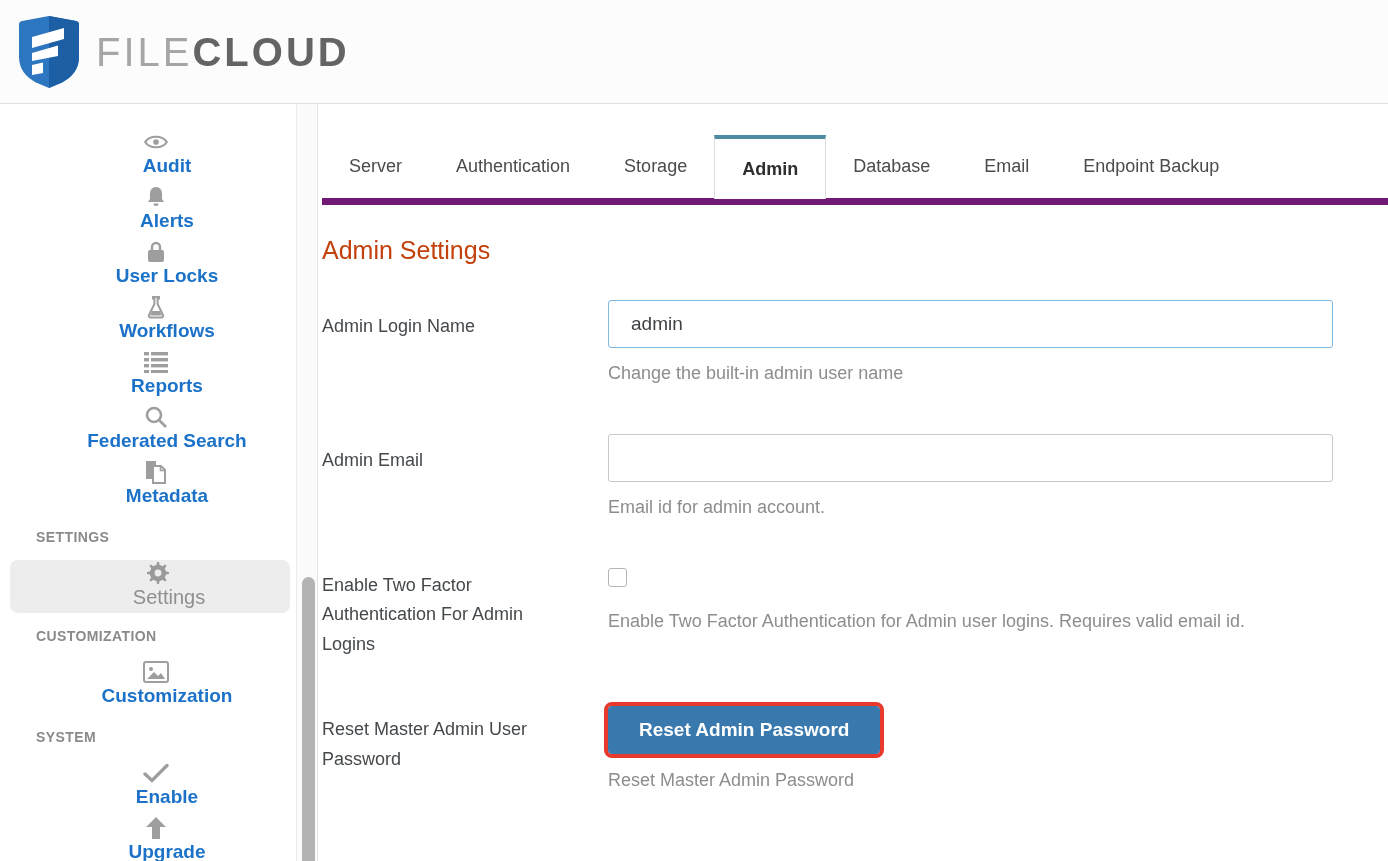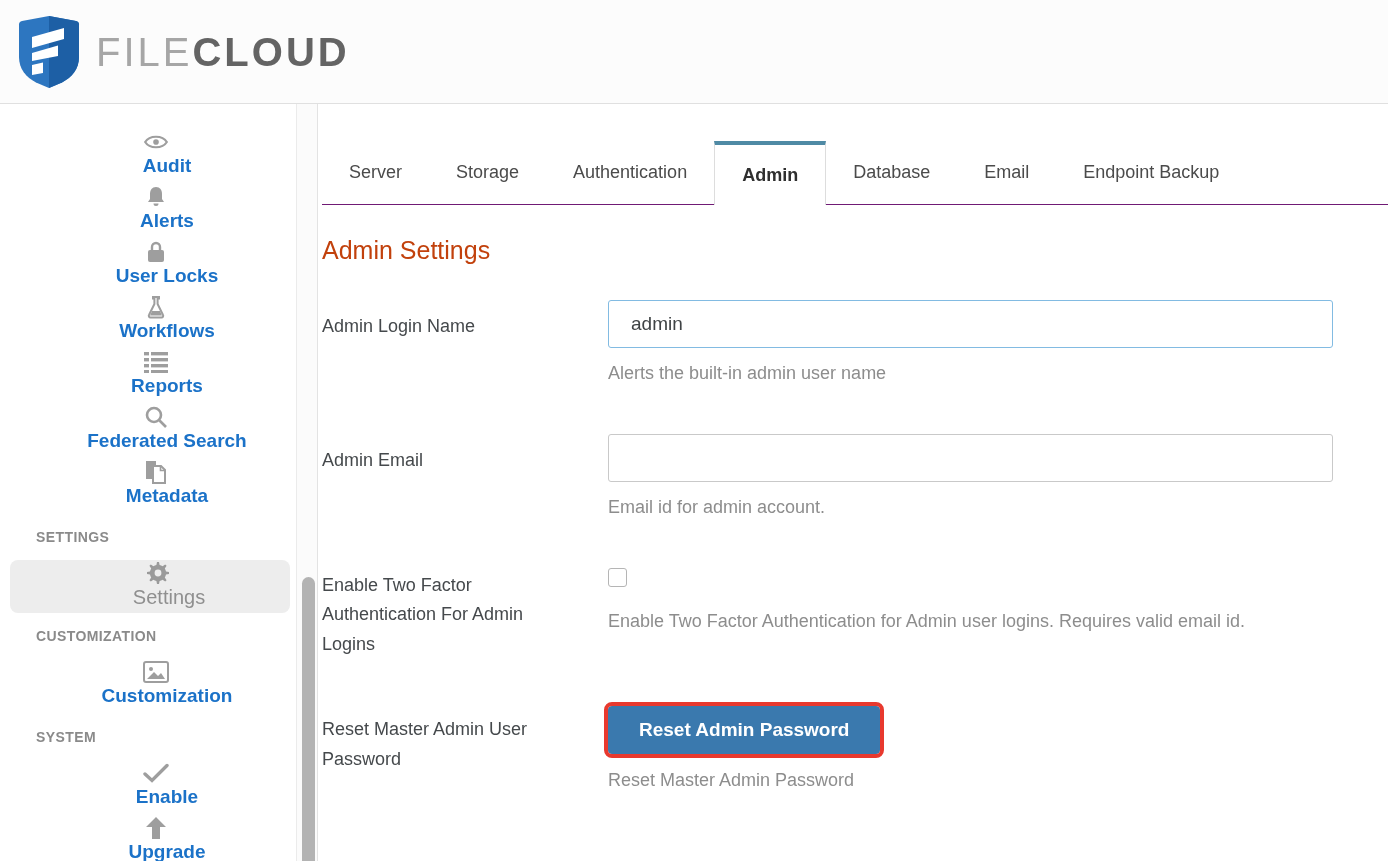--- a/index.html
+++ b/index.html
@@ -29,21 +29,21 @@
     font-size:14px; font-weight:700; color:#8a8a8a; letter-spacing:.4px; }
 
   
   .gutter { position:absolute; left:296px; top:0; bottom:0; width:22px;
     background:#fbfbfb; border-left:1px solid #ebebeb; border-right:1px solid #e3e3e3; }
   .thumb { position:absolute; left:5px; top:473px; width:13px; height:300px;
     background:#b3b3b3; border-radius:7px; }
 
   
   .main { flex:1 1 auto; background:#ffffff; padding-left:26px; }
-  .tabbar { margin-top:37px; display:flex; align-items:flex-end; border-bottom:1px solid #701a75;
+  .tabbar { margin-top:37px; display:flex; align-items:flex-end; border-bottom:7px solid #701a75;
     height:64px; }
   .tab { padding:0 27px; font-size:18px; color:#4b4b4b; height:63px; display:flex;
     align-items:center; cursor:pointer; white-space:nowrap; }
   .tab.active { font-weight:700; color:#2f2f2f; background:#ffffff;
     border:1px solid #dddddd; border-bottom:none; border-top:4px solid #4f8aa5;
     margin-bottom:-1px; height:64px; }
 
   .content { padding-top:31px; }
   .page-title { font-size:25px; font-weight:400; color:#c2410c; }
 
@@ -210,38 +210,38 @@
   </div>
 
   <div class="gutter">
     <div class="thumb"></div>
   </div>
 
   <div class="main">
 
     <div class="tabbar">
       <div class="tab">Server</div>
+      <div class="tab">Authentication</div>
       <div class="tab">Storage</div>
-      <div class="tab">Authentication</div>
       <div class="tab active">Admin</div>
       <div class="tab">Database</div>
       <div class="tab">Email</div>
       <div class="tab">Endpoint Backup</div>
     </div>
 
     <div class="content">
       <div class="page-title">Admin Settings</div>
 
       <div class="form">
 
         <div class="form-row">
           <div class="label-col">Admin Login Name</div>
           <div class="ctrl-col">
             <input class="text-input focus-blue" type="text" value="admin" style="">
-            <div class="help">Alerts the built-in admin user name</div>
+            <div class="help">Change the built-in admin user name</div>
           </div>
         </div>
 
         <div class="form-row">
           <div class="label-col">Admin Email</div>
           <div class="ctrl-col">
             <input class="text-input" type="text" value="" style="">
             <div class="help">Email id for admin account.</div>
           </div>
         </div>

